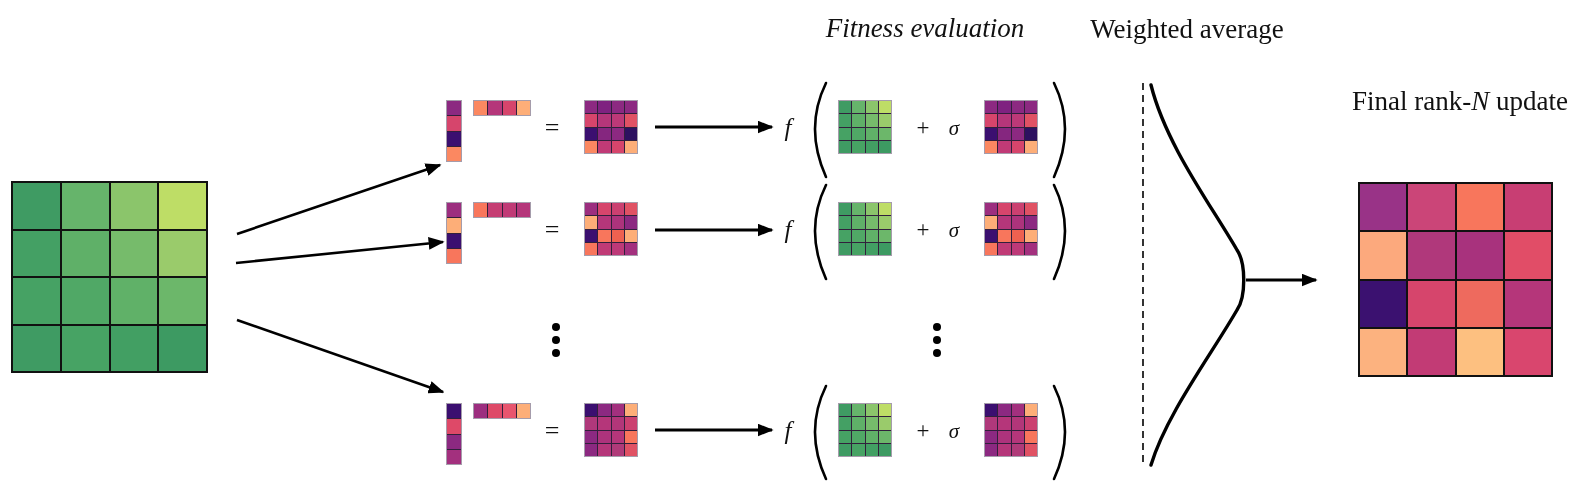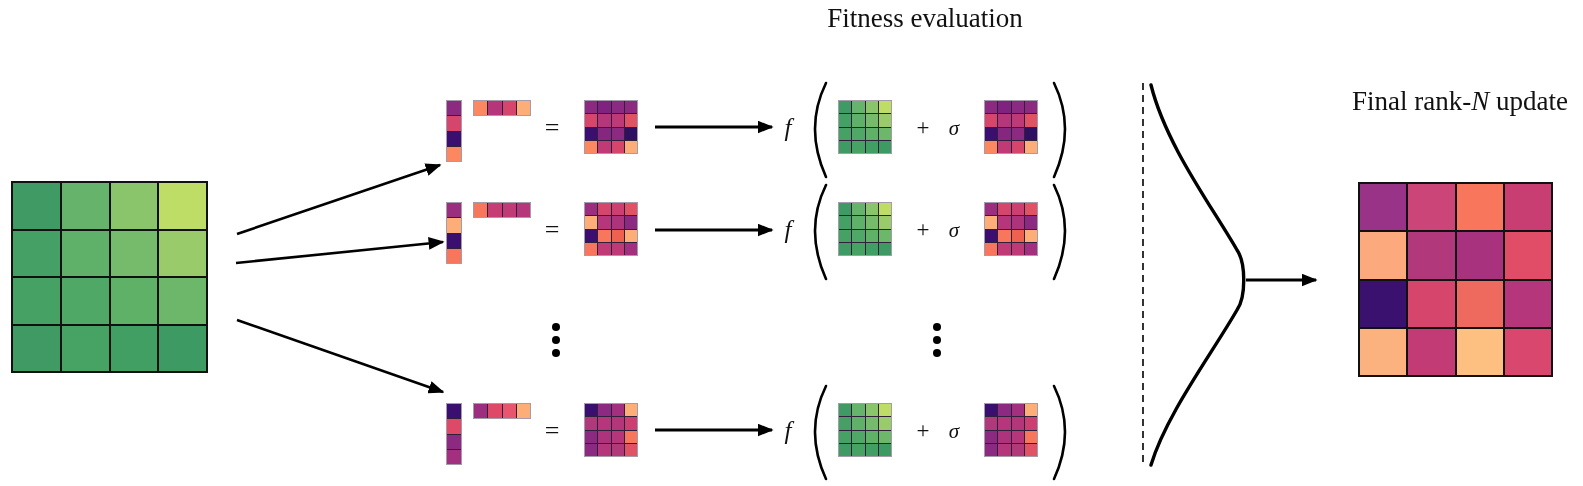--- a/index.html
+++ b/index.html
@@ -89,24 +89,27 @@
     <path d="M826,386 Q804,431 826,479" stroke="#000" stroke-width="2.6" fill="none" stroke-linecap="round"></path>
     <path d="M1054,386 Q1076,431 1054,479" stroke="#000" stroke-width="2.6" fill="none" stroke-linecap="round"></path>
 
     <path d="M1143,83 L1143,467" stroke="#000" stroke-width="1.6" fill="none" stroke-dasharray="7 5"></path>
     <path d="M1151,85 C1166,145 1211,205 1237,250 C1246,263 1246,297 1237,310 C1211,355 1166,415 1151,465" stroke="#000" stroke-width="3.4" fill="none" stroke-linecap="round"></path>
     <path d="M1246,280 L1316,280" stroke="#000" stroke-width="2.8" fill="none" marker-end="url(#ah)"></path>
   </svg>
 
 
 
-  <div class="abs title" style="left:810px;top:3px;width:230px;">
+  <div class="abs title" style="left:810px;top:13px;width:230px;font-style:italic;">
     <span>Fitness evaluation</span>
   </div>
 
+  <div class="abs title" style="left:1072px;top:14px;width:230px;">
+    <span>Weighted average</span>
+  </div>
 
   <div class="abs title" style="left:1340px;top:86px;width:240px;">
     <span>Final rank-</span><span class="mvar">N</span><span> update</span>
   </div>
 
   <div class="abs matrix mat-big" style="left:11px;top:181px;">
       <div class="cell" style="background: rgb(63, 155, 99);"></div>
       <div class="cell" style="background: rgb(102, 180, 107);"></div>
       <div class="cell" style="background: rgb(139, 197, 107);"></div>
       <div class="cell" style="background: rgb(190, 221, 102);"></div>

